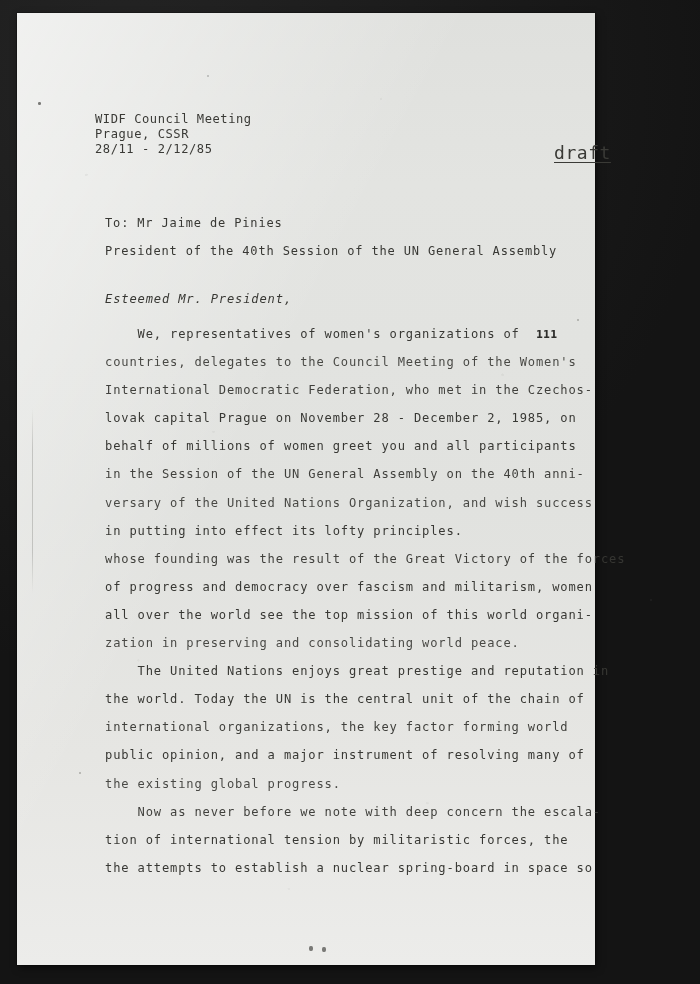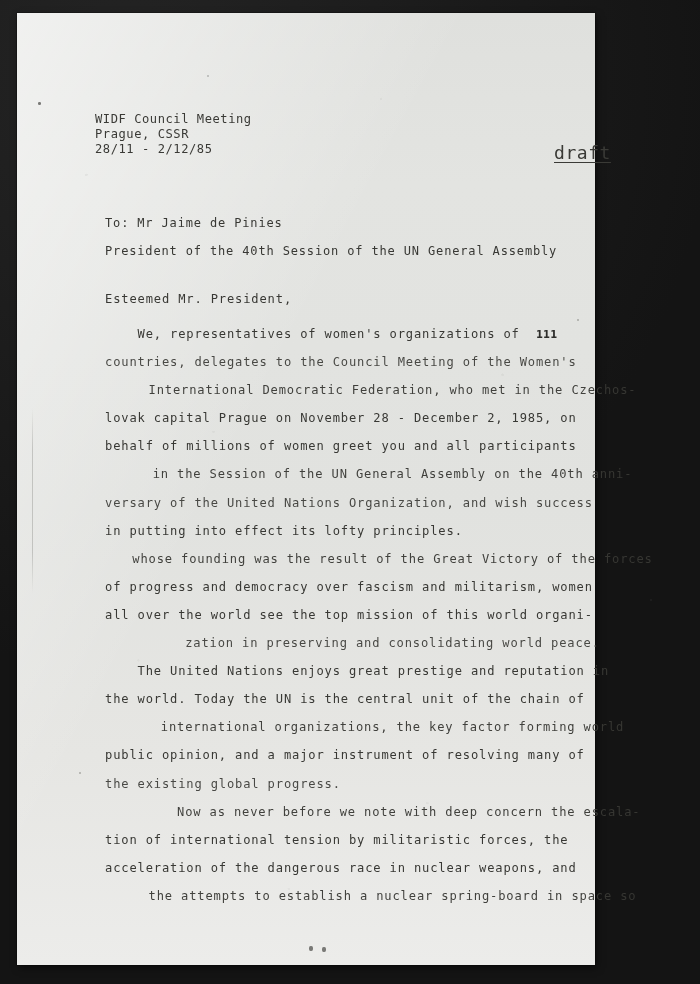--- a/index.html
+++ b/index.html
@@ -123,20 +123,21 @@
     color: #383834;
   }
 
   .salutation {
     position: absolute;
     left: 88px;
     top: 279px;
     font-size: 12.1px;
     letter-spacing: .85px;
     color: #383834;
+    font-style: italic;
   }
 
   .body-block {
     position: absolute;
     left: 88px;
     top: 307px;
     width: 575px;
     font-size: 12.1px;
     line-height: 28.1px;
     letter-spacing: .85px;
@@ -150,21 +151,21 @@
   
   .insert {
     font-family: "DejaVu Sans", sans-serif;
     font-size: 10px;
     font-weight: 700;
     letter-spacing: .2px;
     color: #2e2e2b;
   }
 
   
-  .typescript .ln:nth-child(3n)   { opacity: .95; text-align: center; }
+  .typescript .ln:nth-child(3n)   { opacity: .95; }
   .typescript .ln:nth-child(5n+2) { opacity: .9;  }
 </style>
 </head>
 <body>
 
 <div class="scan-backdrop"></div>
 
 <div class="page">
   <div class="grain"></div>
   <div class="crease"></div>
@@ -202,18 +203,17 @@
         <span class="ln">of progress and democracy over fascism and militarism, women</span>
         <span class="ln">all over the world see the top mission of this world organi-</span>
         <span class="ln">zation in preserving and consolidating world peace.</span>
         <span class="ln">    The United Nations enjoys great prestige and reputation in</span>
         <span class="ln">the world. Today the UN is the central unit of the chain of</span>
         <span class="ln">international organizations, the key factor forming world</span>
         <span class="ln">public opinion, and a major instrument of resolving many of</span>
         <span class="ln">the existing global progress.</span>
         <span class="ln">    Now as never before we note with deep concern the escala-</span>
         <span class="ln">tion of international tension by militaristic forces, the</span>
-        <span class="ln">acceleration of the dangerous race in nuclear weapons, and</span>
         <span class="ln">the attempts to establish a nuclear spring-board in space so</span>
       </div>
 
   </div>
 </div>
 
 </body></html>

